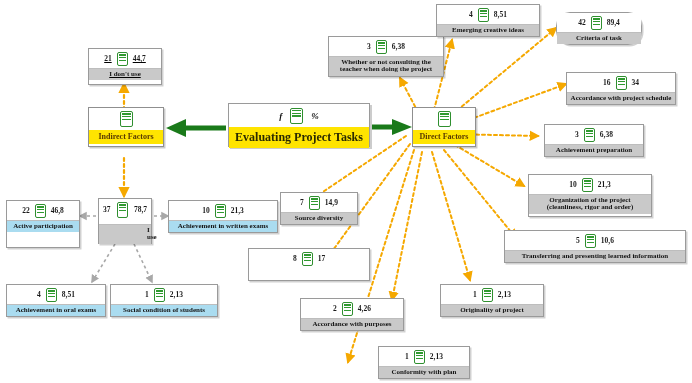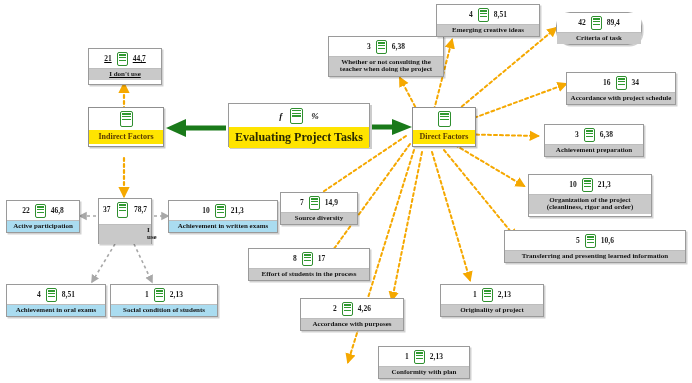--- a/index.html
+++ b/index.html
@@ -143,21 +143,21 @@
       <span class="ico big">
           <i></i>
           <i></i>
           <i></i>
         </span>
       <span class="num">78,7</span>
     </div>
     <span class="cap gray" style="margin-top:4px;padding-left:48px;">I use</span>
   </div>
 
-  <div class="node" style="left:6px;top:200px;width:74px;height:33px;">
+  <div class="node" style="left:6px;top:200px;width:74px;height:48px;">
     <div class="vals">
       <span class="num">22</span>
       <span class="ico">
           <i></i>
           <i></i>
           <i></i>
         </span>
       <span class="num">46,8</span>
     </div>
     <span class="cap blue">Active participation</span>
@@ -309,21 +309,20 @@
   <div class="node" style="left:248px;top:248px;width:122px;height:33px;">
     <div class="vals">
       <span class="num">8</span>
       <span class="ico">
           <i></i>
           <i></i>
           <i></i>
         </span>
       <span class="num">17</span>
     </div>
-    <span class="cap gray">Effort of students in the process</span>
   </div>
 
   <div class="node" style="left:300px;top:298px;width:104px;height:33px;">
     <div class="vals">
       <span class="num">2</span>
       <span class="ico">
           <i></i>
           <i></i>
           <i></i>
         </span>

